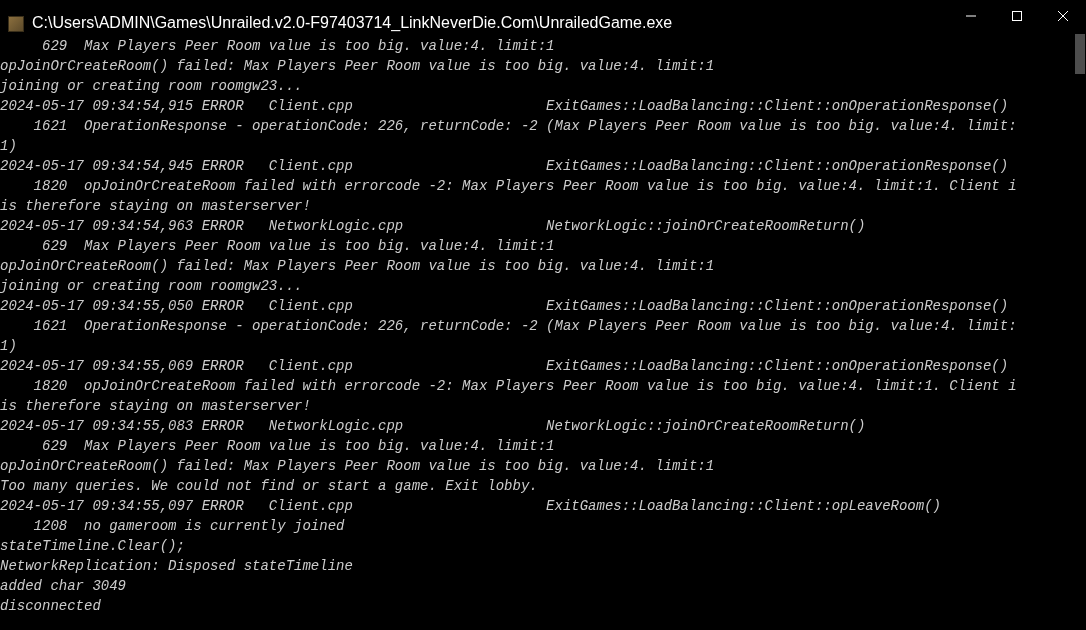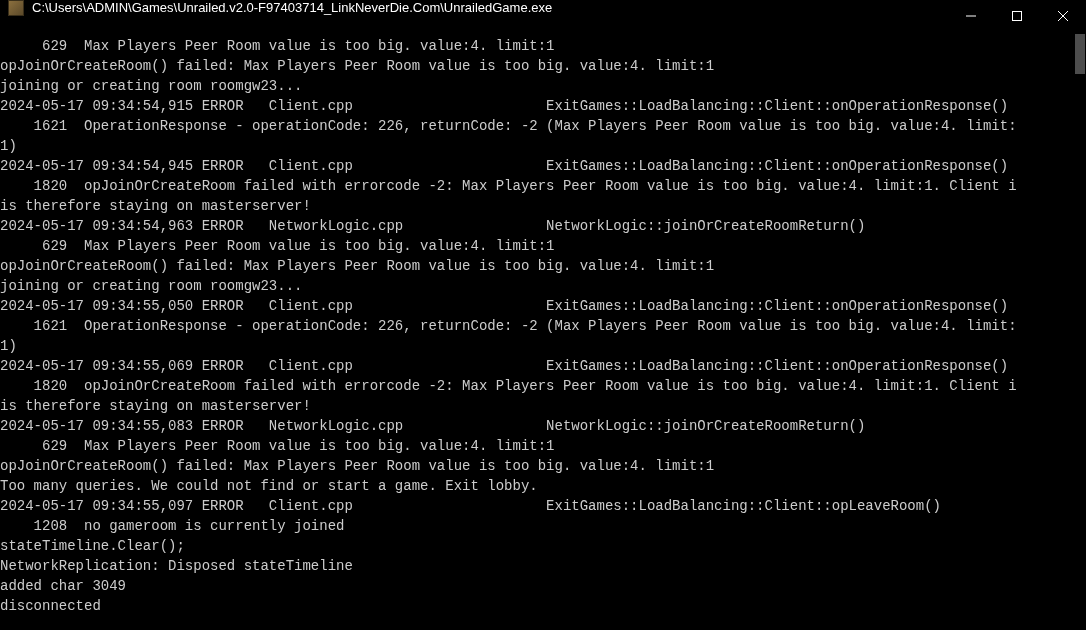--- a/index.html
+++ b/index.html
@@ -14,25 +14,25 @@
       color: #cccccc;
       width: 1086px;
       height: 630px;
       overflow: hidden;
       position: relative;
     }
     .title-bar {
       background: #000;
       height: 32px;
       display: flex;
-      align-items: flex-start;
+      align-items: flex-end;
       padding: 0 0 0 8px;
       color: #fff;
       font-family: 'Segoe UI', sans-serif;
-      font-size: 13px;
+      font-size: 16px;
     }
     .title-icon {
       width: 16px;
       height: 16px;
       margin-right: 8px;
       background: linear-gradient(135deg, #8b6f3e 0%, #5c4a2a 100%);
       border: 1px solid #3a2f1a;
       display: inline-block;
     }
     .title-text {
@@ -56,20 +56,21 @@
     .window-btn svg {
       width: 10px;
       height: 10px;
     }
     .console-content {
       padding: 4px 0;
       line-height: 20px;
       white-space: pre;
       color: #cccccc;
       overflow: hidden;
+      font-style: italic;
     }
     .scrollbar {
       position: absolute;
       right: 0;
       top: 32px;
       width: 14px;
       height: calc(100% - 32px);
       background: #000;
     }
     .scrollbar-thumb {

